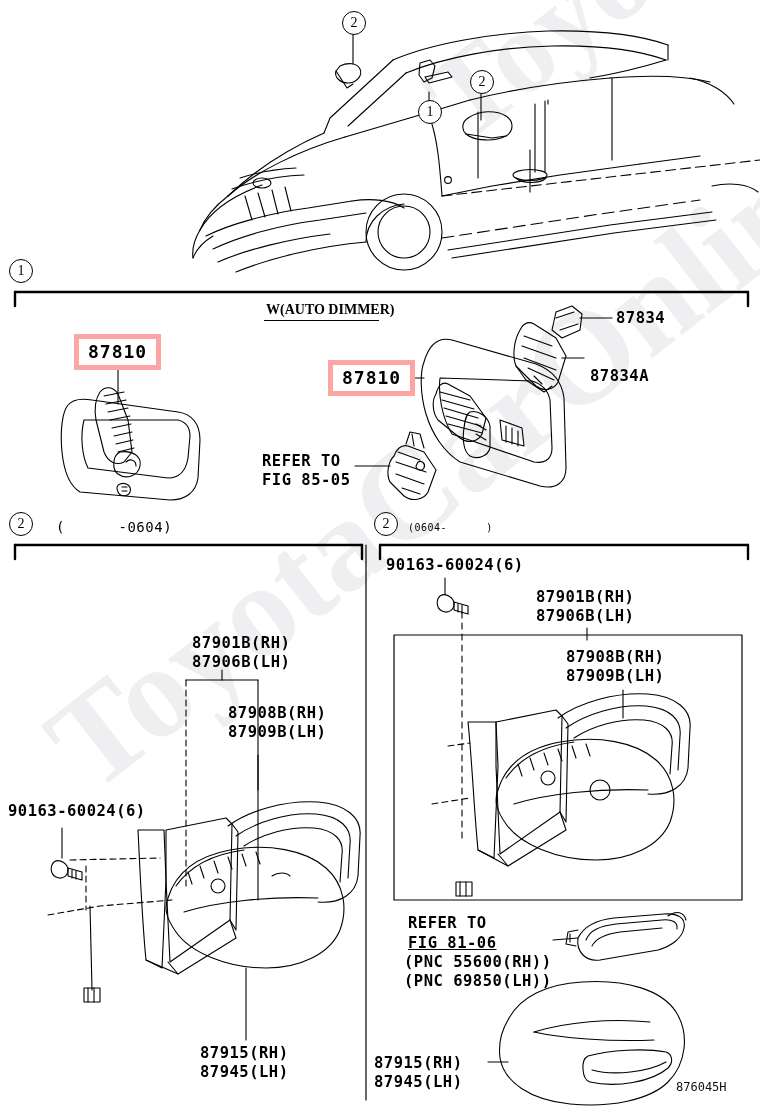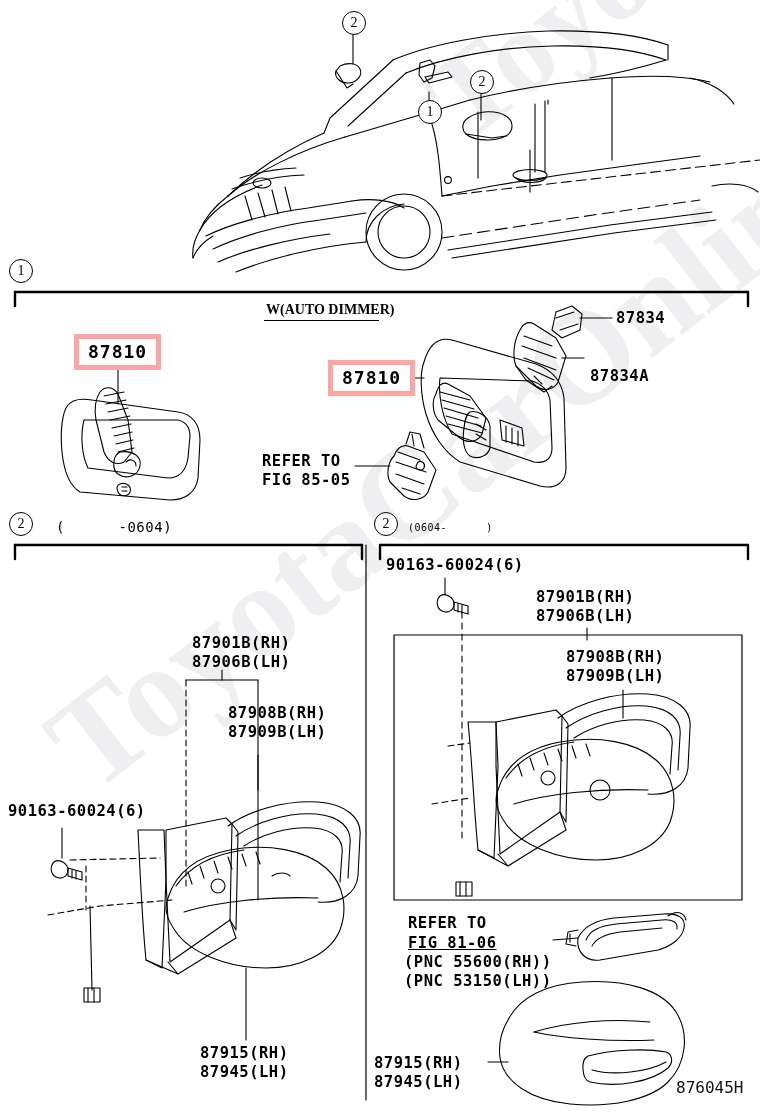--- a/index.html
+++ b/index.html
@@ -466,20 +466,20 @@
 
   <div class="lbl" style="left:536px;top:588px;">87901B(RH)
 87906B(LH)</div>
 
   <div class="lbl" style="left:566px;top:648px;">87908B(RH)
 87909B(LH)</div>
 
   <div class="lbl" style="left:408px;top:914px;">REFER TO</div>
   <div class="lbl" style="left:408px;top:934px;text-decoration:underline;">FIG 81-06</div>
   <div class="lbl" style="left:404px;top:953px;">(PNC 55600(RH))</div>
-  <div class="lbl" style="left:404px;top:972px;">(PNC 53150(LH))</div>
+  <div class="lbl" style="left:404px;top:972px;">(PNC 69850(LH))</div>
 
   <div class="lbl" style="left:374px;top:1054px;">87915(RH)
 87945(LH)</div>
 
-  <div class="lbl tiny" style="left:676px;top:1078px;font-size:16px;">876045H</div>
+  <div class="lbl tiny" style="left:676px;top:1078px;font-size:12px;">876045H</div>
 
 </div>
 
 </body></html>

